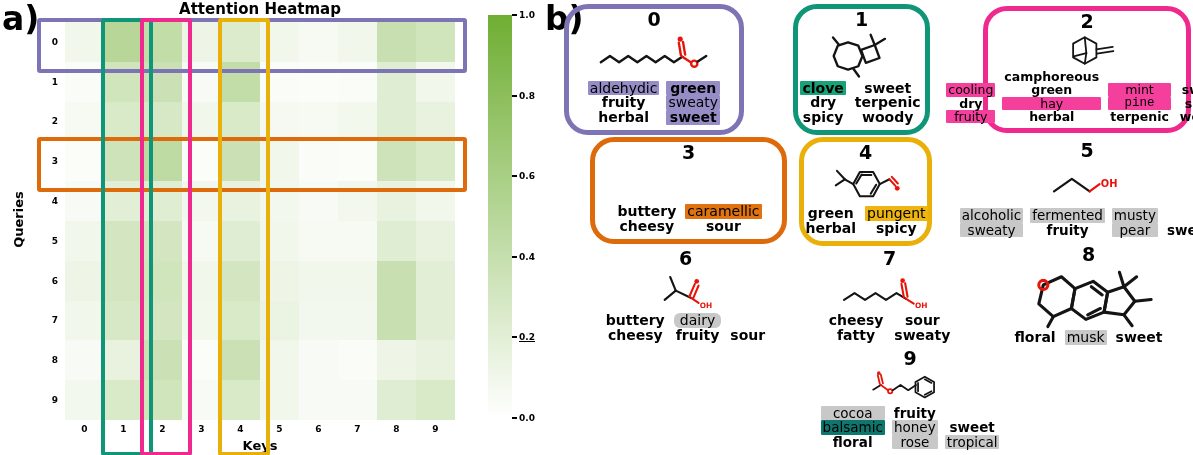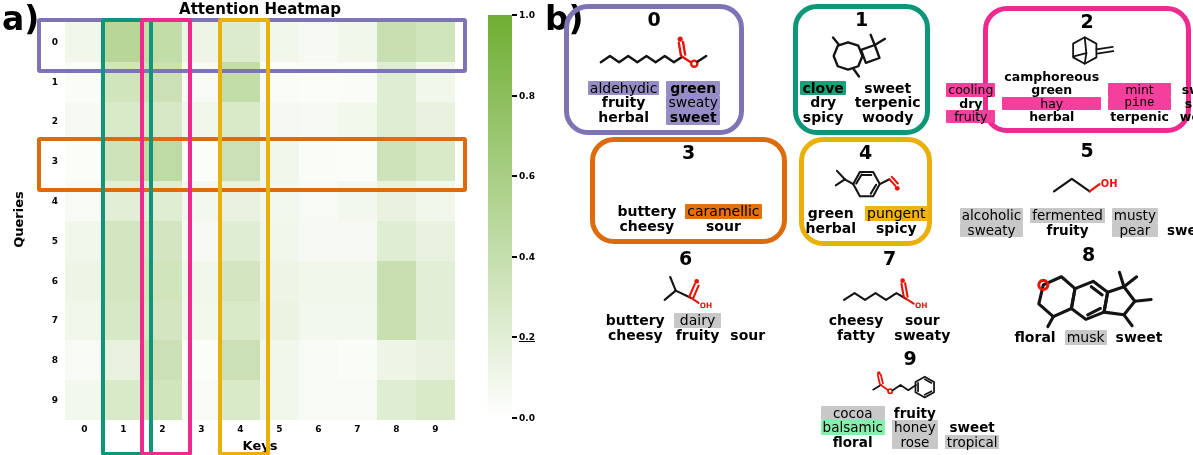--- a/index.html
+++ b/index.html
@@ -372,21 +372,21 @@
           <line x1="89" y1="47" x2="101" y2="55" stroke="#e8140a"></line>
           <text x="103" y="63" fill="#e8140a" font-size="12" font-weight="bold" stroke="none">OH</text>
         </svg>
       </div>
       <div class="mol-desc" style="font-size: 14px;">
         <div class="mol-col">
           <span class="mol-word bold">buttery</span>
           <span class="mol-word bold">cheesy</span>
         </div>
         <div class="mol-col">
-          <span class="mol-word" style="background: rgb(200, 200, 200);">dairy</span>
+          <span class="mol-word" style="background: rgb(200, 200, 200); border-radius: 6px;">dairy</span>
           <span class="mol-word bold">fruity</span>
         </div>
         <div class="mol-col">
           <span class="mol-word bold">sour</span>
         </div>
       </div>
     </div>
     <div class="mol-card" style="left: 788px; top: 248px; width: 203px; height: 100px;">
       <div class="mol-num">7</div>
       <div style="flex: 1 1 0px; min-height: 0px; width: 92%; display: flex; align-items: center; justify-content: center;">
@@ -452,21 +452,21 @@
           <polyline points="46,41 61,31 76,41 91,31"></polyline>
           <polygon points="108,15 126,25 126,45 108,55 90,45 90,25"></polygon>
           <line x1="108" y1="20" x2="121" y2="27"></line>
           <line x1="121" y1="43" x2="108" y2="50"></line>
           <line x1="95" y1="27" x2="95" y2="43"></line>
         </svg>
       </div>
       <div class="mol-desc" style="font-size: 13.5px;">
         <div class="mol-col">
           <span class="mol-word" style="background: rgb(200, 200, 200);">cocoa</span>
-          <span class="mol-word" style="background: #86efac;">balsamic</span>
+          <span class="mol-word" style="background: #0f766e;">balsamic</span>
           <span class="mol-word bold">floral</span>
         </div>
         <div class="mol-col">
           <span class="mol-word bold">fruity</span>
           <span class="mol-word" style="background: rgb(200, 200, 200);">honey</span>
           <span class="mol-word" style="background: rgb(200, 200, 200);">rose</span>
         </div>
         <div class="mol-col">
           <span class="mol-word bold">sweet</span>
           <span class="mol-word" style="background: rgb(200, 200, 200);">tropical</span>

